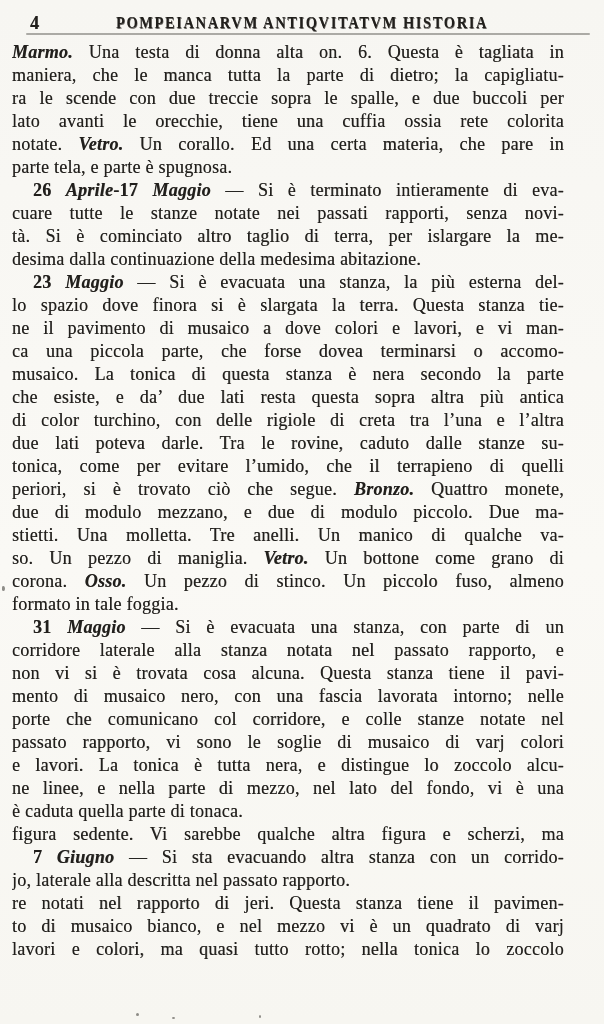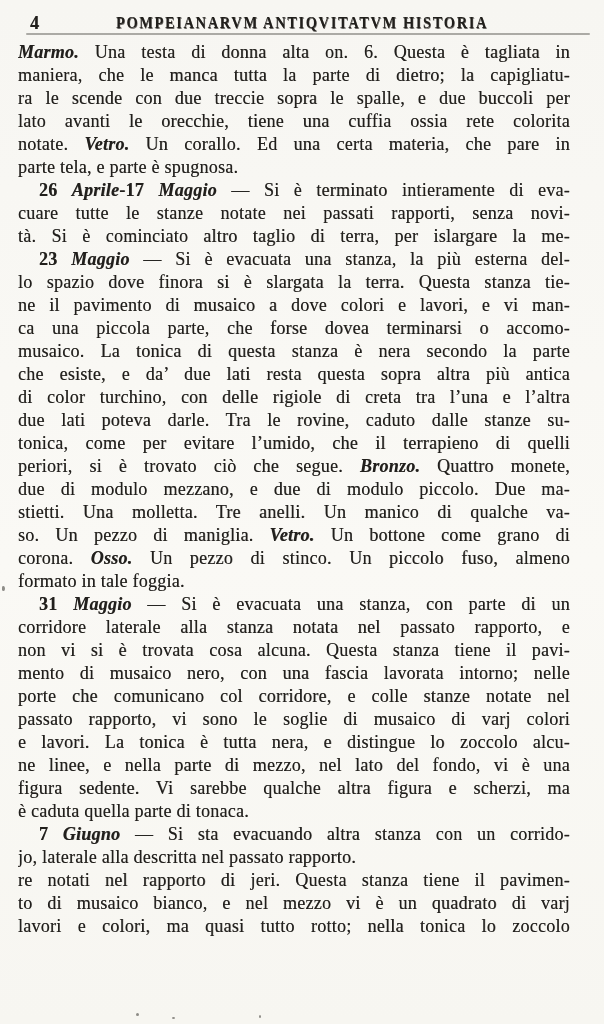--- a/index.html
+++ b/index.html
@@ -55,21 +55,21 @@
     top: 33px;
     left: 26px;
     width: 564px;
     height: 2px;
     background: rgba(110,108,102,0.55);
     border-radius: 1px;
   }
   .text-column {
     position: absolute;
     top: 41px;
-    left: 18px;
+    left: 12px;
     width: 552px;
   }
   .line {
     height: 23px;
     line-height: 23px;
     font-size: 18px;
     letter-spacing: 0.25px;
     text-align: justify;
     text-align-last: justify;
     overflow: hidden;
@@ -105,20 +105,21 @@
   <div class="text-column">
       <div class="line"><span class="r-it">Marmo.</span><span class="r-n"> Una testa di donna alta on. 6. Questa è tagliata in</span></div>
       <div class="line"><span class="r-n">maniera, che le manca tutta la parte di dietro; la capigliatu-</span></div>
       <div class="line"><span class="r-n">ra le scende con due treccie sopra le spalle, e due buccoli per</span></div>
       <div class="line"><span class="r-n">lato avanti le orecchie, tiene una cuffia ossia rete colorita</span></div>
       <div class="line"><span class="r-n">notate. </span><span class="r-it">Vetro.</span><span class="r-n"> Un corallo. Ed una certa materia, che pare in</span></div>
       <div class="line pend"><span class="r-n">parte tela, e parte è spugnosa.</span></div>
       <div class="line indent"><span class="r-b">26 </span><span class="r-bi">Aprile</span><span class="r-b">-17 </span><span class="r-bi">Maggio</span><span class="r-n"> — Si è terminato intieramente di eva-</span></div>
       <div class="line"><span class="r-n">cuare tutte le stanze notate nei passati rapporti, senza novi-</span></div>
       <div class="line"><span class="r-n">tà. Si è cominciato altro taglio di terra, per islargare la me-</span></div>
+      <div class="line pend"><span class="r-n">desima dalla continuazione della medesima abitazione.</span></div>
       <div class="line indent"><span class="r-b">23 </span><span class="r-bi">Maggio</span><span class="r-n"> — Si è evacuata una stanza, la più esterna del-</span></div>
       <div class="line"><span class="r-n">lo spazio dove finora si è slargata la terra. Questa stanza tie-</span></div>
       <div class="line"><span class="r-n">ne il pavimento di musaico a dove colori e lavori, e vi man-</span></div>
       <div class="line"><span class="r-n">ca una piccola parte, che forse dovea terminarsi o accomo-</span></div>
       <div class="line"><span class="r-n">musaico. La tonica di questa stanza è nera secondo la parte</span></div>
       <div class="line"><span class="r-n">che esiste, e da’ due lati resta questa sopra altra più antica</span></div>
       <div class="line"><span class="r-n">di color turchino, con delle rigiole di creta tra l’una e l’altra</span></div>
       <div class="line"><span class="r-n">due lati poteva darle. Tra le rovine, caduto dalle stanze su-</span></div>
       <div class="line"><span class="r-n">tonica, come per evitare l’umido, che il terrapieno di quelli</span></div>
       <div class="line"><span class="r-n">periori, si è trovato ciò che segue. </span><span class="r-it">Bronzo.</span><span class="r-n"> Quattro monete,</span></div>
@@ -128,22 +129,22 @@
       <div class="line"><span class="r-n">corona. </span><span class="r-it">Osso.</span><span class="r-n"> Un pezzo di stinco. Un piccolo fuso, almeno</span></div>
       <div class="line pend"><span class="r-n">formato in tale foggia.</span></div>
       <div class="line indent"><span class="r-b">31 </span><span class="r-bi">Maggio</span><span class="r-n"> — Si è evacuata una stanza, con parte di un</span></div>
       <div class="line"><span class="r-n">corridore laterale alla stanza notata nel passato rapporto, e</span></div>
       <div class="line"><span class="r-n">non vi si è trovata cosa alcuna. Questa stanza tiene il pavi-</span></div>
       <div class="line"><span class="r-n">mento di musaico nero, con una fascia lavorata intorno; nelle</span></div>
       <div class="line"><span class="r-n">porte che comunicano col corridore, e colle stanze notate nel</span></div>
       <div class="line"><span class="r-n">passato rapporto, vi sono le soglie di musaico di varj colori</span></div>
       <div class="line"><span class="r-n">e lavori. La tonica è tutta nera, e distingue lo zoccolo alcu-</span></div>
       <div class="line"><span class="r-n">ne linee, e nella parte di mezzo, nel lato del fondo, vi è una</span></div>
+      <div class="line pend"><span class="r-n">è caduta quella parte di tonaca.</span></div>
       <div class="line"><span class="r-n">figura sedente. Vi sarebbe qualche altra figura e scherzi, ma</span></div>
-      <div class="line pend"><span class="r-n">è caduta quella parte di tonaca.</span></div>
       <div class="line indent"><span class="r-b">7 </span><span class="r-bi">Giugno</span><span class="r-n"> — Si sta evacuando altra stanza con un corrido-</span></div>
       <div class="line pend"><span class="r-n">jo, laterale alla descritta nel passato rapporto.</span></div>
       <div class="line"><span class="r-n">re notati nel rapporto di jeri. Questa stanza tiene il pavimen-</span></div>
       <div class="line"><span class="r-n">to di musaico bianco, e nel mezzo vi è un quadrato di varj</span></div>
       <div class="line"><span class="r-n">lavori e colori, ma quasi tutto rotto; nella tonica lo zoccolo</span></div>
     </div>
 
   <div class="speck" style="left:136px; top:1013px; width:3px; height:3px;"></div>
   <div class="speck" style="left:172px; top:1017px; width:3px; height:2px;"></div>
   <div class="speck" style="left:259px; top:1015px; width:2px; height:3px;"></div>

